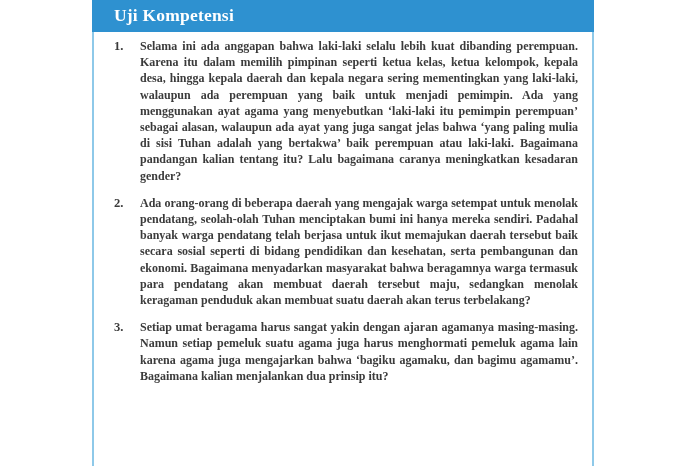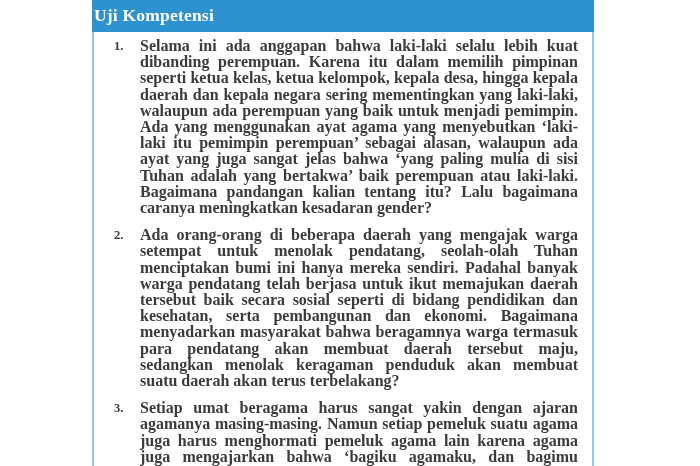--- a/index.html
+++ b/index.html
@@ -31,20 +31,21 @@
     box-sizing: border-box;
     background: #ffffff;
   }
 
   #card-header {
     height: 32px;
     background: #2e91d0;
     box-sizing: border-box;
     display: flex;
     align-items: center;
+    padding-left: 20px;
     border-left: 2px solid #2e91d0;
     border-right: 2px solid #2e91d0;
   }
 
   #card-title {
     color: #ffffff;
     font-family: "Liberation Serif", serif;
     font-weight: bold;
     font-size: 17.5px;
     letter-spacing: 0.2px;
@@ -82,21 +83,21 @@
     font-weight: bold;
     font-size: 12.6px;
     line-height: 16.2px;
     color: #3b3b3b;
   }
 
   .q-text {
     display: block;
     font-family: "Liberation Serif", serif;
     font-weight: bold;
-    font-size: 16px;
+    font-size: 12px;
     line-height: 16.2px;
     text-align: justify;
     text-justify: inter-word;
     color: #3b3b3b;
     hyphens: none;
     padding-right: 2px;
   }
 </style>
 </head>
 <body>

